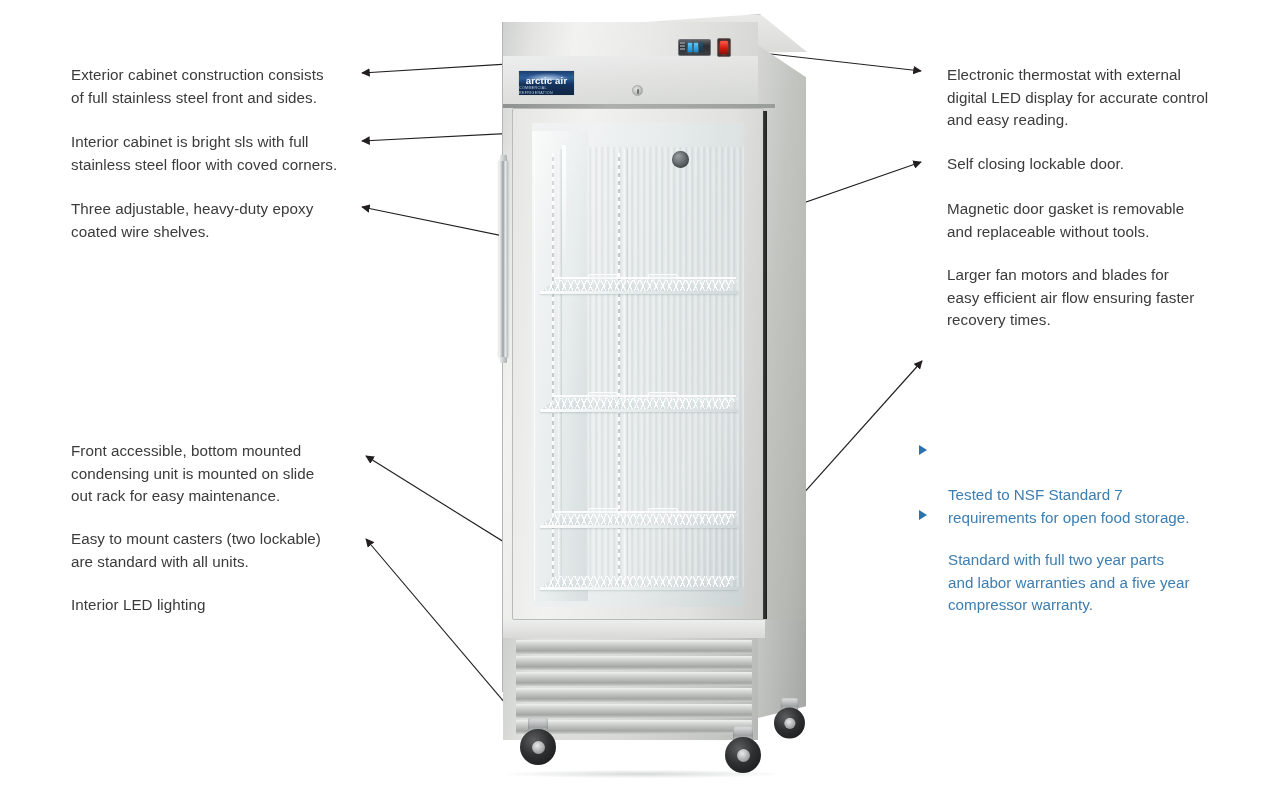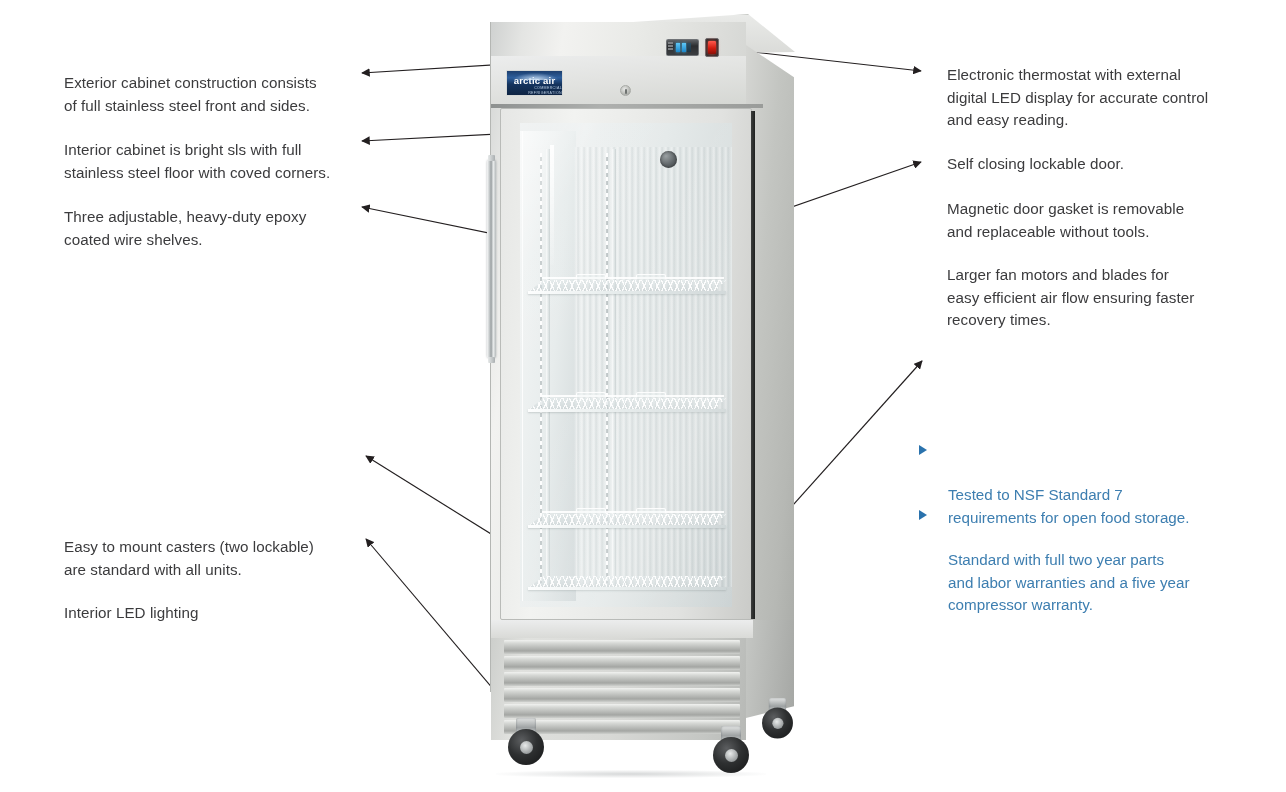--- a/index.html
+++ b/index.html
@@ -18,21 +18,21 @@
 
   
   .callout {
     position:absolute;
     color:#3b3b3d;
     font-size:15.2px;
     line-height:22.5px;
     letter-spacing:0.05px;
     white-space:pre-line;
   }
-  .col-left  { left:64px;  width:300px;margin-top:8px; }
+  .col-left  { left:71px;  width:300px; }
   .col-right { left:947px; width:312px; }
 
   .bullet-item {
     position:absolute;
     left:913px;
     width:320px;
     color:#3d7eb0;
     font-size:15.2px;
     line-height:22.5px;
     padding-left:35px;
@@ -46,22 +46,22 @@
     border-top:5.5px solid transparent;
     border-bottom:5.5px solid transparent;
   }
 
   
   #leaders { position:absolute; left:0; top:0; width:1286px; height:792px; }
 
   
   #product {
     position:absolute;
-    left:460px; top:4px;
-    width:340px; height:786px;text-align:right;
+    left:472px; top:4px;
+    width:340px; height:786px;
   }
 
   
   .cab-front {
     position:absolute;
     left:30px; top:18px;
     width:256px; height:670px;
     background:linear-gradient(100deg,#cfd1d0 0%,#e4e5e3 9%,#f2f2f0 20%,#e9eae7 40%,#dcddda 62%,#cdcfcc 82%,#bfc1be 100%);
     border-left:1px solid #b4b6b3;
   }
@@ -548,20 +548,23 @@
 
     <div class="shadow"></div>
   </div>
 
   <div class="callout col-left" style="top:64px">Exterior cabinet construction consists
 of full stainless steel front and sides.</div>
   <div class="callout col-left" style="top:131px">Interior cabinet is bright sls with full
 stainless steel floor with coved corners.</div>
   <div class="callout col-left" style="top:198px">Three adjustable, heavy-duty epoxy
 coated wire shelves.</div>
+  <div class="callout col-left" style="top:440px">Front accessible, bottom mounted
+condensing unit is mounted on slide
+out rack for easy maintenance.</div>
   <div class="callout col-left" style="top:528px">Easy to mount casters (two lockable)
 are standard with all units.</div>
   <div class="callout col-left" style="top:594px">Interior LED lighting</div>
 
   <div class="callout col-right" style="top:153px">Self closing lockable door.</div>
   <div class="callout col-right" style="top:64px">Electronic thermostat with external
 digital LED display for accurate control
 and easy reading.</div>
   <div class="callout col-right" style="top:198px">Magnetic door gasket is removable
 and replaceable without tools.</div>

